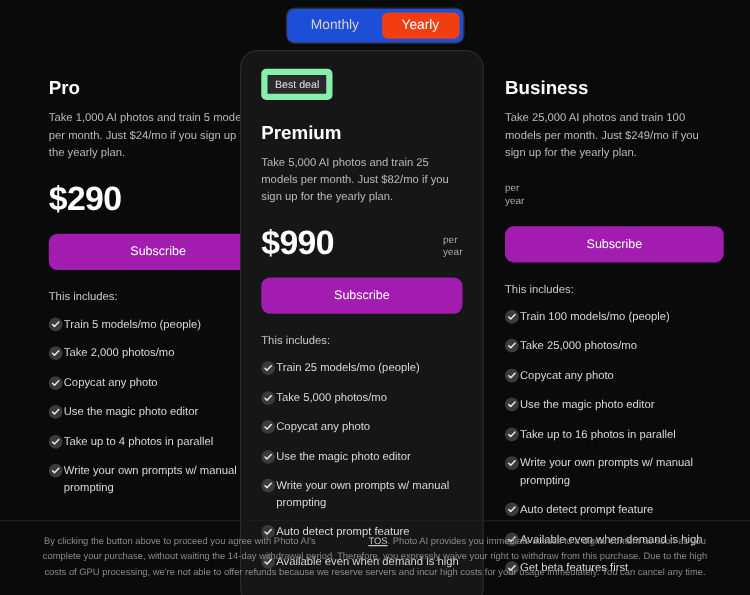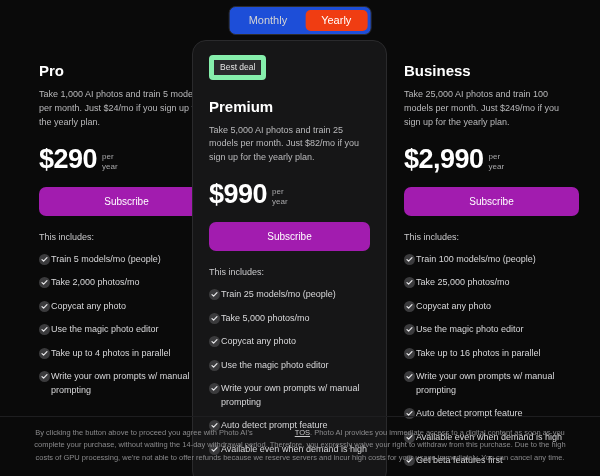--- a/index.html
+++ b/index.html
@@ -96,20 +96,21 @@
     color: #b9b9bb;
     margin-bottom: 16px;
     max-width: 165px;
   }
 
   .price-row {
     display: flex;
     align-items: flex-end;
     gap: 5px;
     margin-bottom: 14px;
+    justify-content: space-between;
   }
   .price {
     font-size: 27px;
     font-weight: bold;
     letter-spacing: -0.5px;
     line-height: 1;
   }
   .price-per {
     font-size: 8px;
     color: #a8a8aa;
@@ -324,21 +325,20 @@
           </span>
         <span class="feature-text">Available even when demand is high</span>
       </div>
       
     </div>
 
     <div class="card business">
       <div class="plan-name">Business</div>
       <div class="plan-desc">Take 25,000 AI photos and train 100 models per month. Just $249/mo if you sign up for the yearly plan.</div>
       <div class="price-row">
-        <span class="price">$2,990</span>
         <span class="price-per">
           <span>per</span><br>
           <span>year</span>
         </span>
       </div>
       <button class="subscribe-btn">Subscribe</button>
       <div class="includes-label">This includes:</div>
       <div class="feature">
         <span class="check">
             <svg width="7" height="7" viewBox="0 0 7 7">

